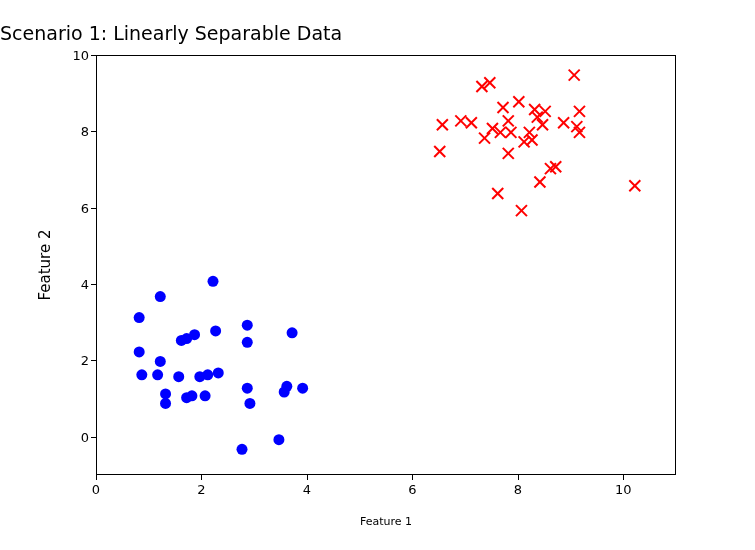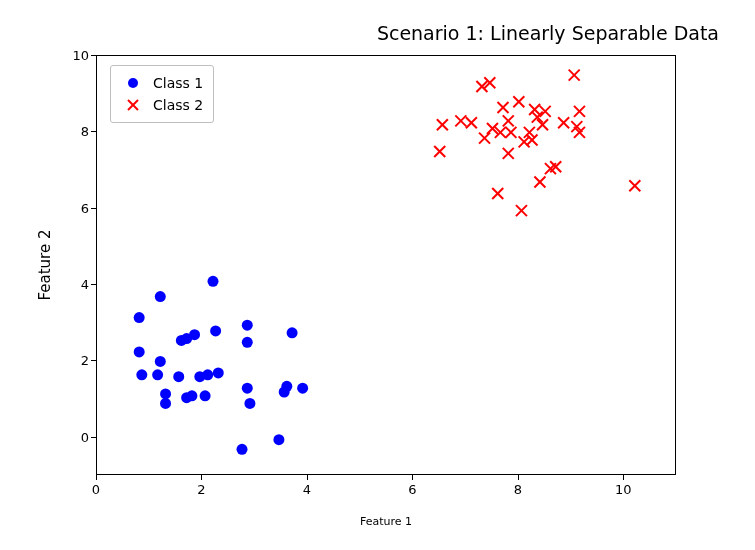--- a/index.html
+++ b/index.html
@@ -24,21 +24,21 @@
     width: 580px;  
     height: 420px; 
     border: 1px solid #000;
     box-sizing: border-box;
   }
   .title {
     position: absolute;
     top: 22px;
     left: 0;
     width: 719px;
-    text-align: right;
+    text-align: left;
     font-size: 19px;
     font-weight: 400;
   }
   .xlabel {
     position: absolute;
     bottom: 22px;
     left: 96px;
     width: 580px;
     text-align: center;
     font-size: 11px;
@@ -304,33 +304,14 @@
       <div class="ytick-label" style="top: 131.364px;">8</div>
       <div class="tick ytick-mark" style="left: 91px; top: 55px;"></div>
       <div class="ytick-label" style="top: 55px;">10</div>
     </div>
 
   <div class="xlabel">Feature 1</div>
   <div class="ylabel">
     <span>Feature 2</span>
   </div>
 
-  <div class="legend">
-    <div class="legend-row">
-      <span class="legend-swatch">
-        <svg width="12" height="12">
-            <circle cx="6" cy="6" r="5" id="lg-c1" fill="#0000ff"></circle>
-          </svg>
-      </span>
-      <span>Class 1</span>
-    </div>
-    <div class="legend-row">
-      <span class="legend-swatch">
-        <svg width="12" height="12" id="lg-c2">
-          <line x1="1" y1="1" x2="11" y2="11" stroke-width="2" stroke="#ff0000"></line>
-          <line x1="11" y1="1" x2="1" y2="11" stroke-width="2" stroke="#ff0000"></line>
-        </svg>
-      </span>
-      <span>Class 2</span>
-    </div>
-  </div>
 
 </div>
 
 </body></html>

